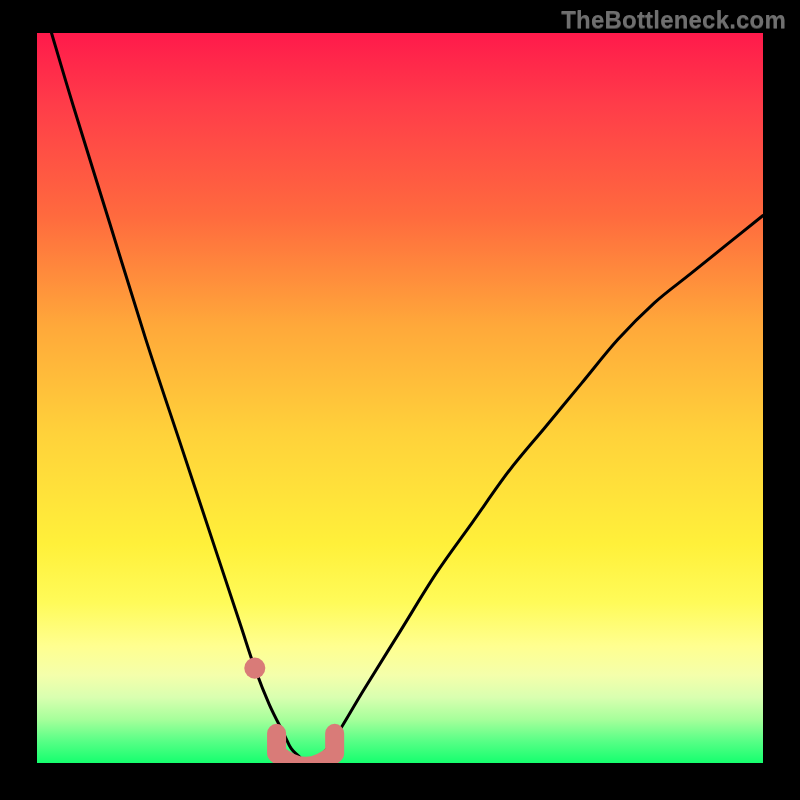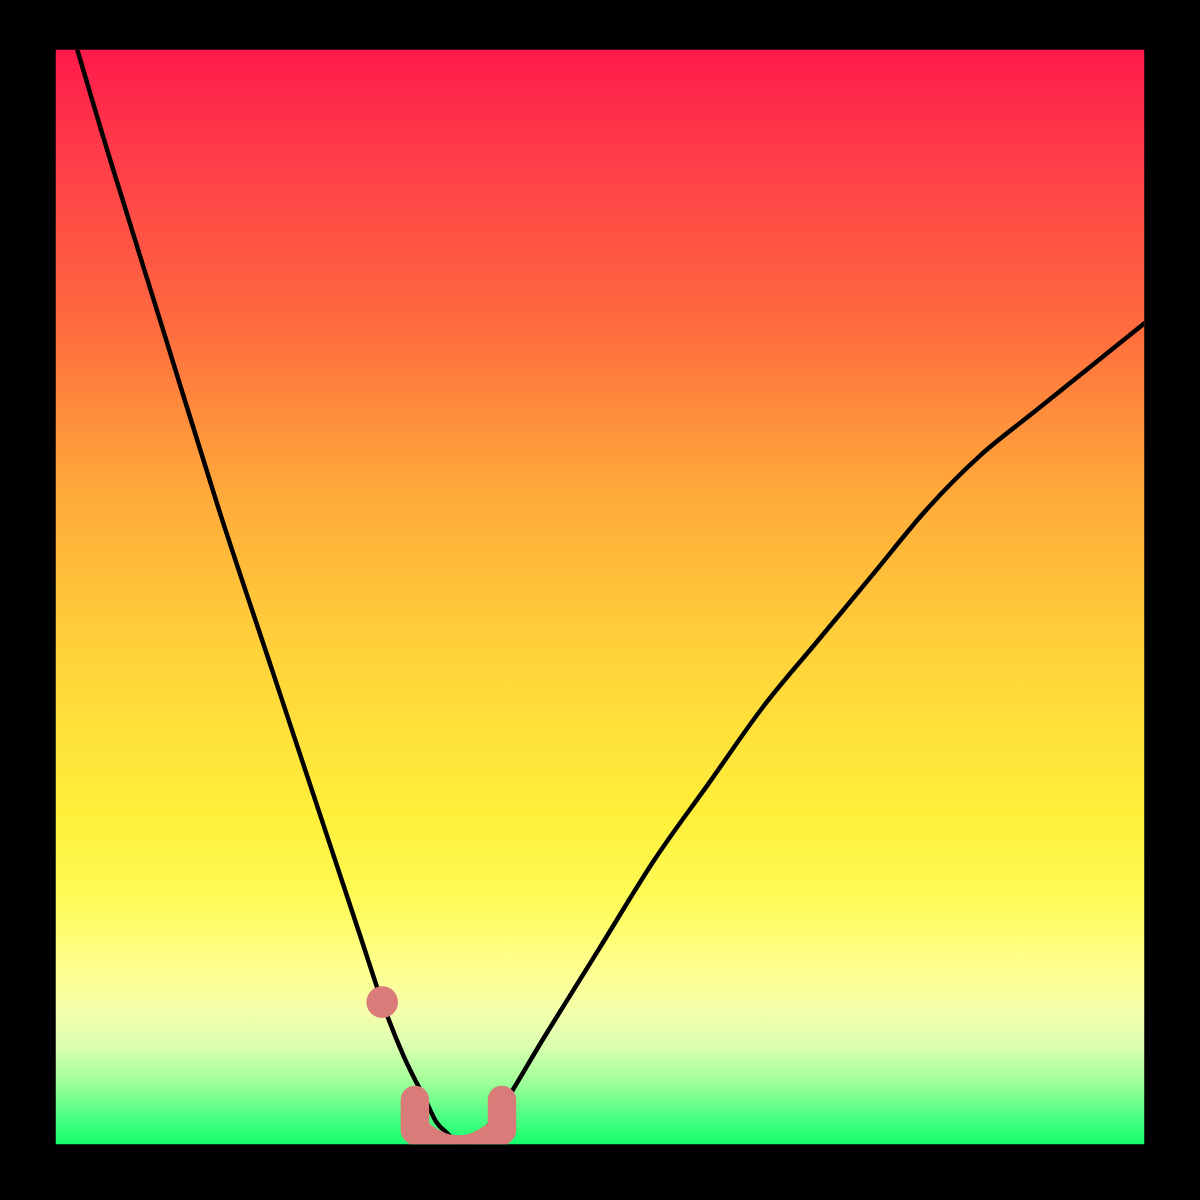--- a/index.html
+++ b/index.html
@@ -60,20 +60,21 @@
     color: #6f6f6f;
     letter-spacing: 0.2px;
     text-shadow: 0 1px 0 rgba(255,255,255,0.25);
     user-select: none;
   }
 </style>
 </head>
 <body>
 
 <div class="frame">
+  <div class="watermark">TheBottleneck.com</div>
 
   <div class="plot">
     <div class="gradient"></div>
 
     <svg class="curve-layer" viewBox="0 0 726 730" preserveAspectRatio="none">
       <path d="M 14.52,0 C 18.15,12.166666666666666 26.620000000000005,41.366666666666674 36.300000000000004,73 C 45.980000000000004,104.63333333333333 60.50000000000001,150.86666666666662 72.60000000000001,189.79999999999995 C 84.7,228.7333333333333 96.79999999999998,268.8833333333333 108.89999999999999,306.6 C 121,344.3166666666667 133.10000000000002,379.6 145.20000000000002,416.1 C 157.3,452.6 171.82,496.40000000000003 181.5,525.6 C 191.18,554.8 197.23000000000002,573.05 203.28000000000003,591.3 C 209.33000000000004,609.55 212.95999999999998,621.7166666666667 217.79999999999998,635.1 C 222.64,648.4833333333333 227.48,660.6500000000001 232.32,671.6 C 237.16,682.55 243.21000000000004,693.5 246.84000000000003,700.8 C 250.47000000000003,708.0999999999999 251.68,711.75 254.1,715.4 C 256.52,719.05 258.94,720.2666666666667 261.36,722.7 C 263.78000000000003,725.1333333333334 266.2,728.7833333333333 268.62,730 C 271.04,731.2166666666667 273.46,731.2166666666667 275.88,730 C 278.3,728.7833333333333 280.71999999999997,725.1333333333334 283.14,722.7 C 285.56,720.2666666666667 286.77000000000004,720.2666666666667 290.40000000000003,715.4 C 294.03000000000003,710.5333333333333 298.87,703.2333333333333 304.92,693.5 C 310.97,683.7666666666667 317.02,672.8166666666666 326.7,657 C 336.38,641.1833333333334 350.9,618.0666666666667 363,598.6 C 375.1,579.1333333333333 387.20000000000005,558.45 399.3,540.2 C 411.4,521.95 423.49999999999994,506.1333333333334 435.59999999999997,489.1 C 447.7,472.06666666666666 459.8,453.81666666666666 471.90000000000003,438 C 484.00000000000006,422.18333333333334 496.1,408.8 508.2,394.2 C 520.3,379.59999999999997 532.4,365 544.5,350.4 C 556.6,335.79999999999995 568.7,319.98333333333335 580.8000000000001,306.6 C 592.9000000000001,293.2166666666667 605,281.05 617.1,270.1 C 629.2,259.15000000000003 641.3,250.6333333333333 653.4,240.89999999999998 C 665.5,231.16666666666666 677.5999999999999,221.43333333333337 689.6999999999999,211.70000000000005 C 701.8,201.96666666666673 719.95,187.36666666666667 726,182.5" fill="none" stroke="#000" stroke-width="3" stroke-linecap="round"></path>
       <circle cx="217.79999999999998" cy="635.1" r="10.533999999999999" fill="#d97b78"></circle>
       <path d="M 239.58,700.35 L 239.58,720.35 Q 268.62,746.35 297.65999999999997,720.35 L 297.65999999999997,700.35" fill="none" stroke="#d97b78" stroke-width="19" stroke-linecap="round" stroke-linejoin="round"></path>
     </svg>
   </div>

